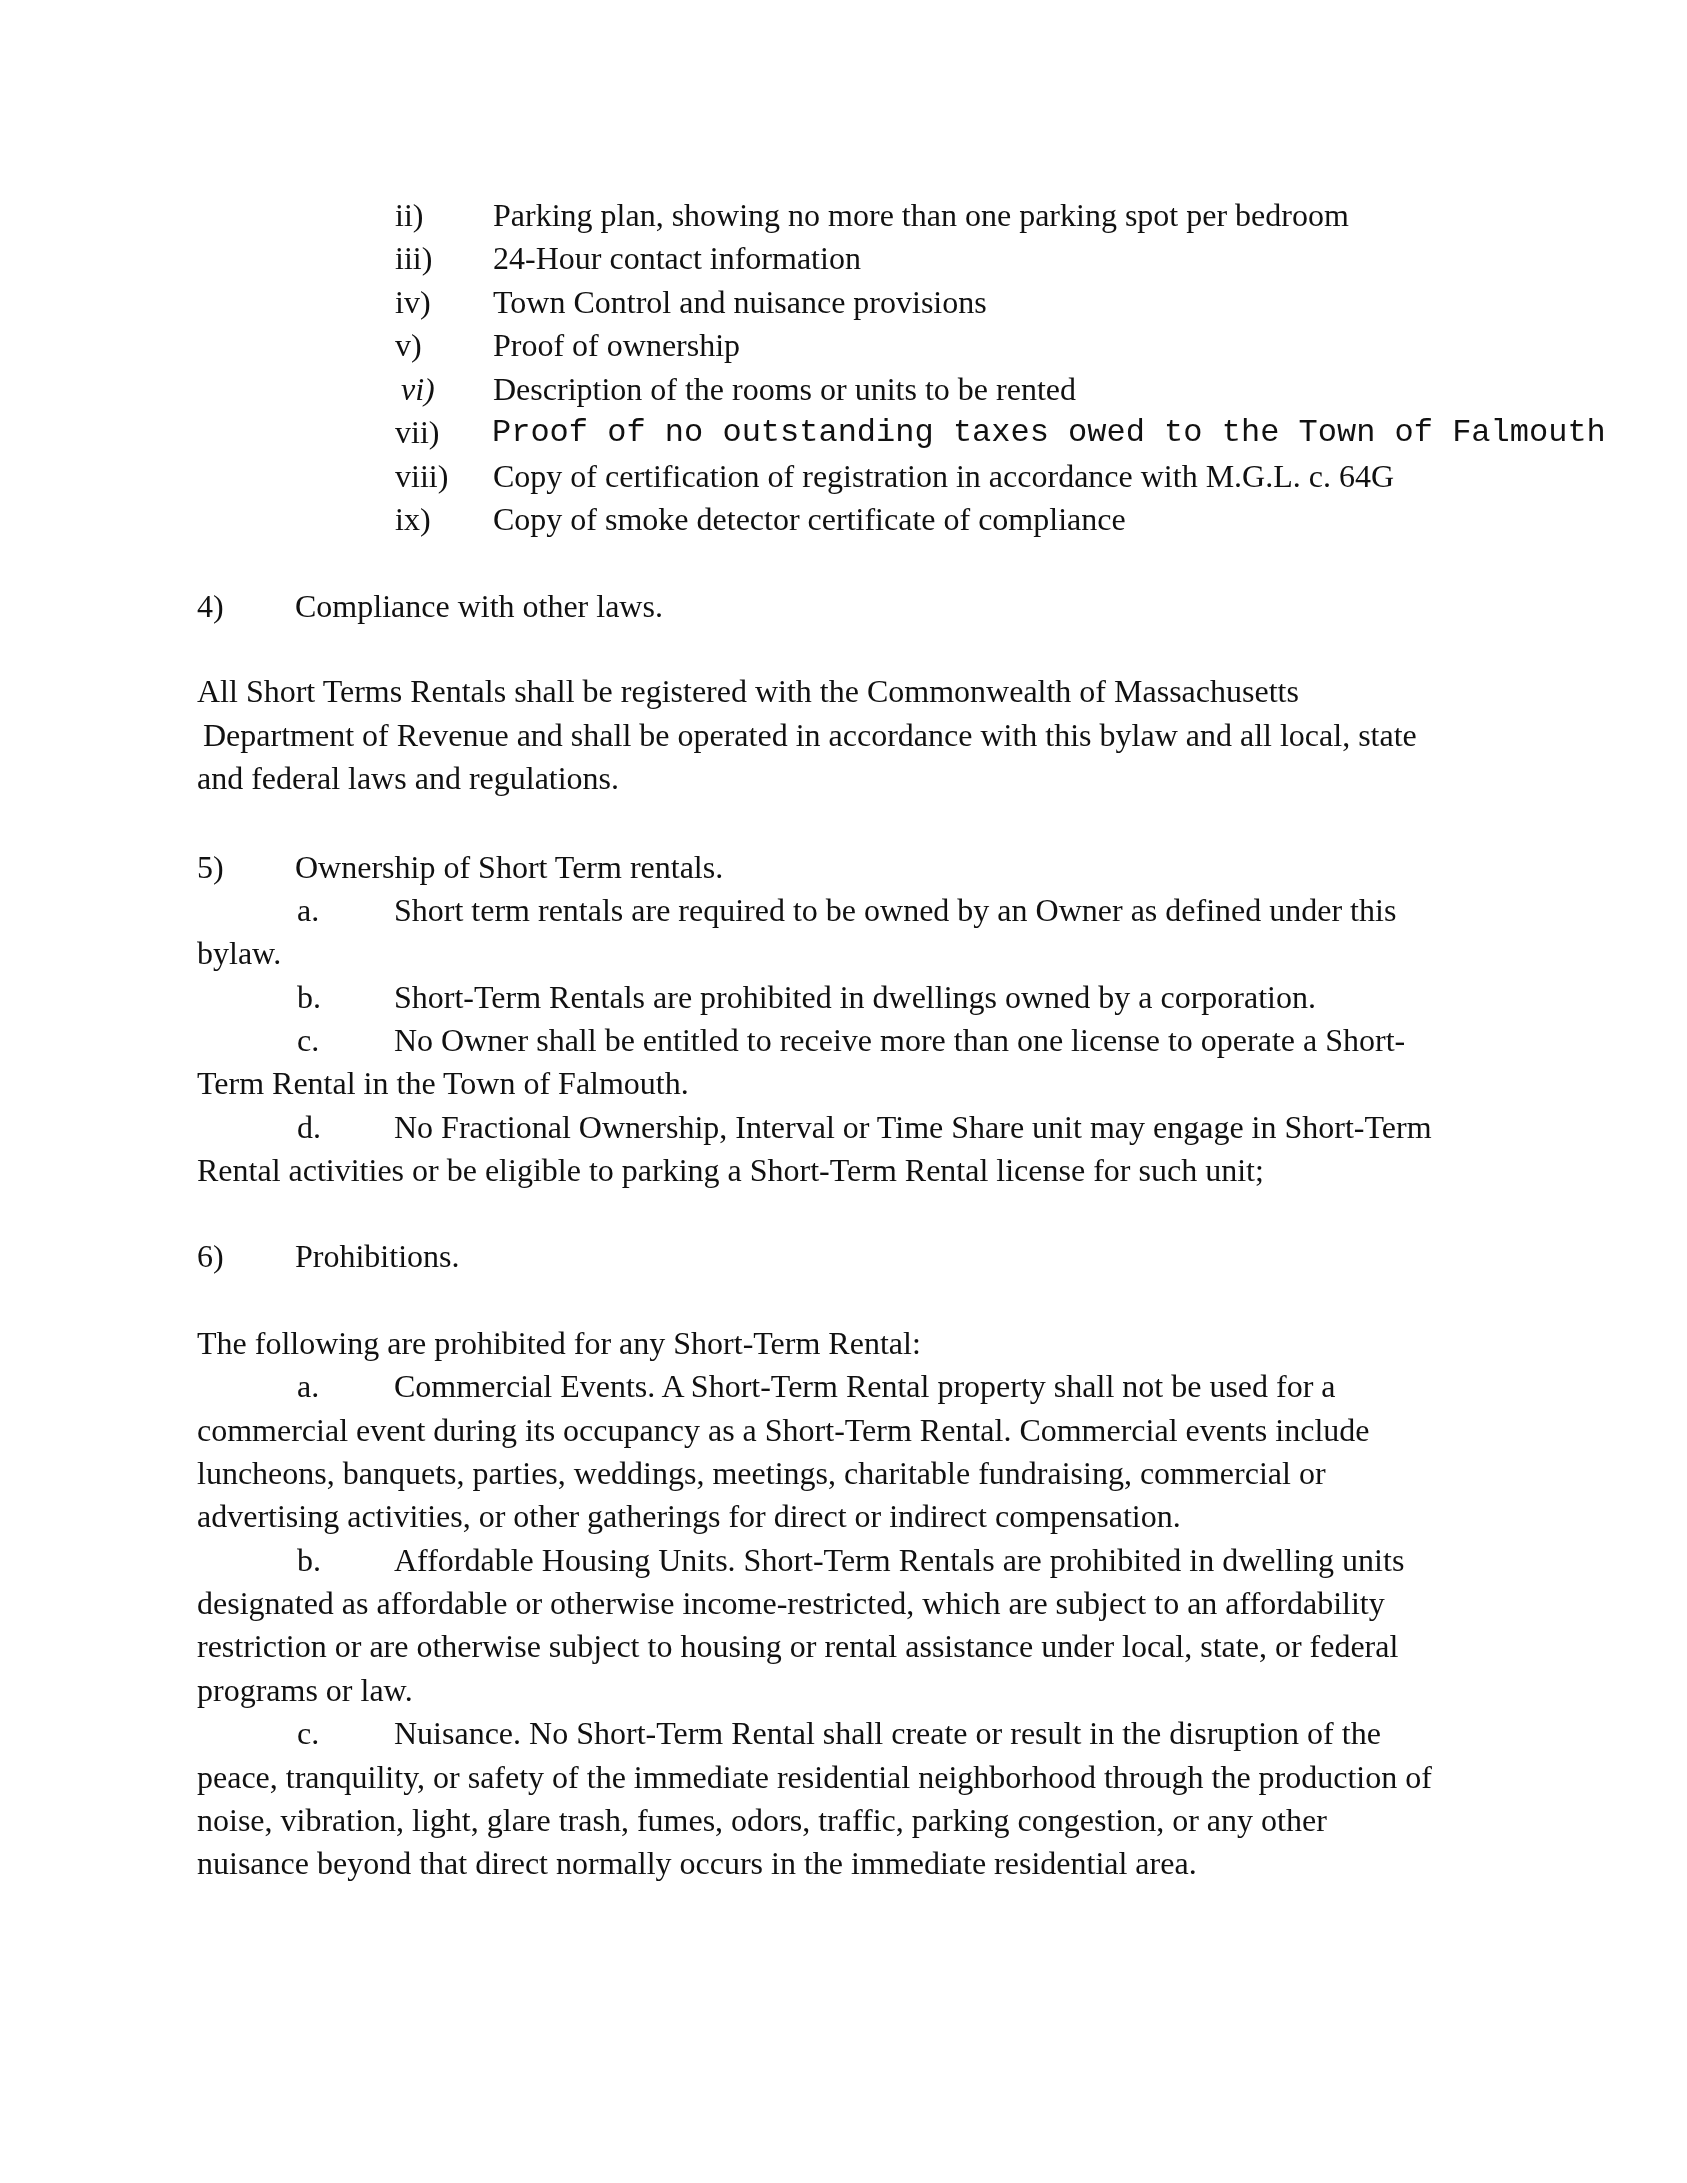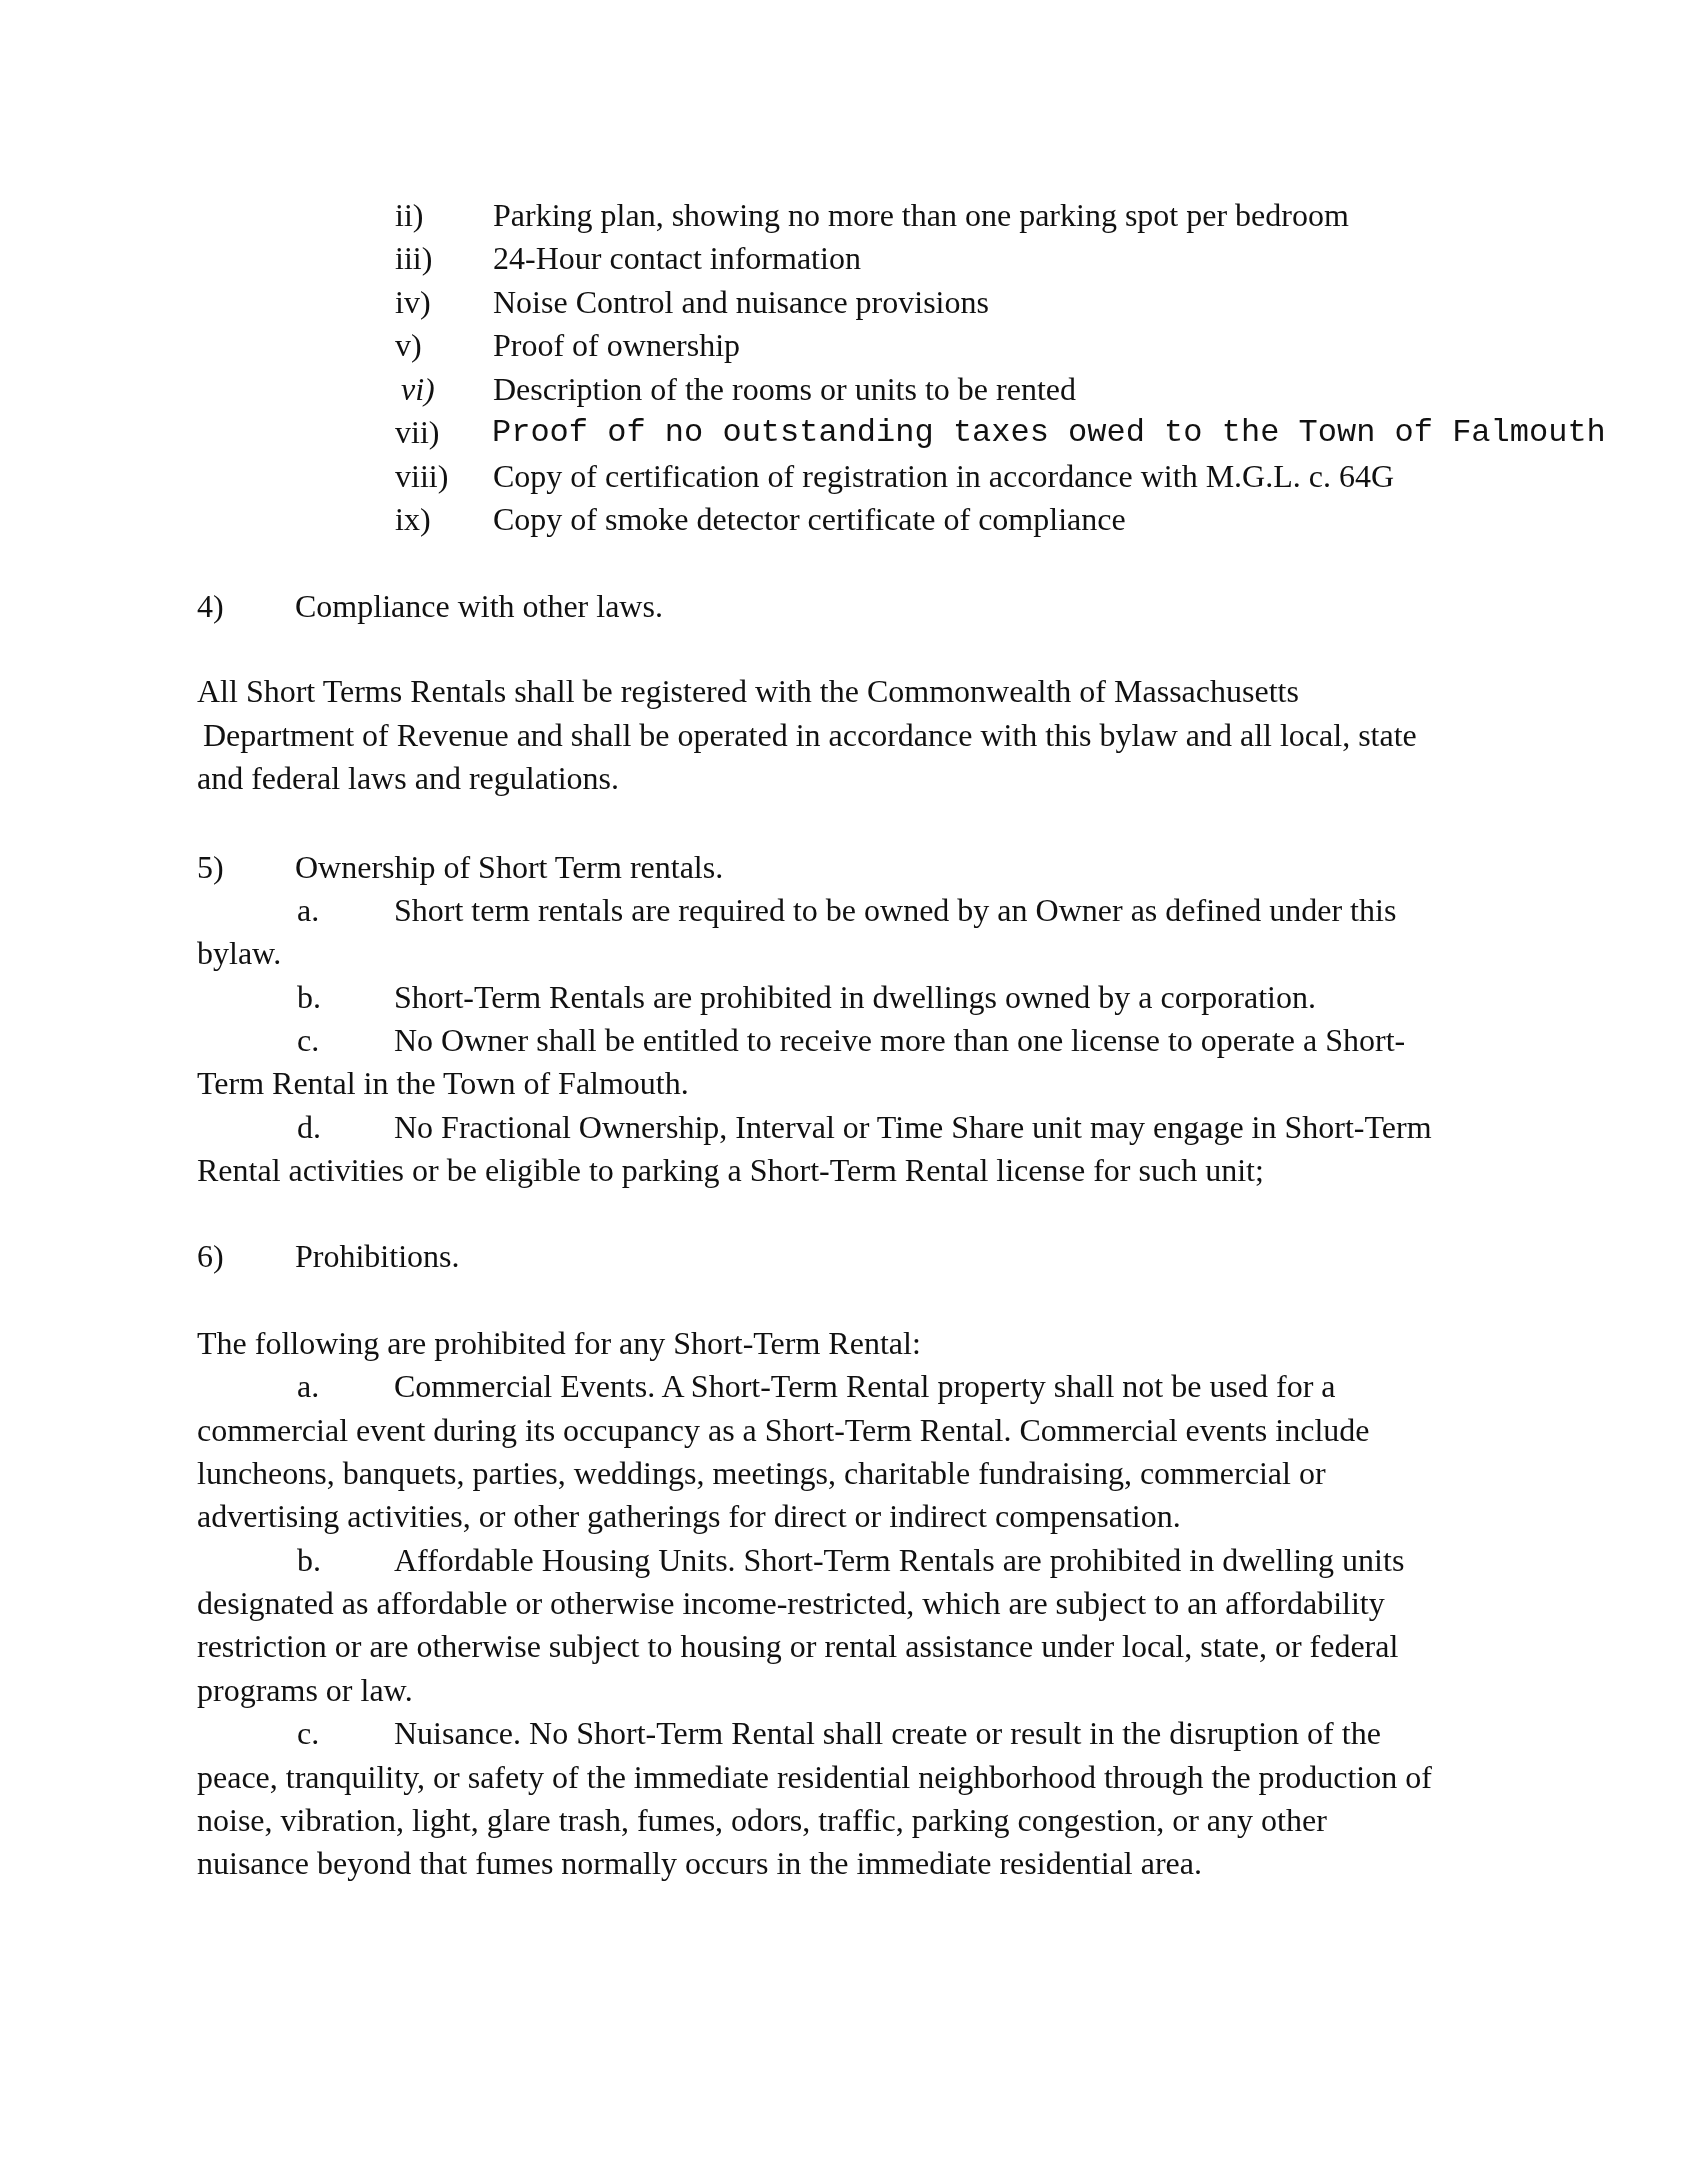--- a/index.html
+++ b/index.html
@@ -20,21 +20,21 @@
 <div class="page">
 
   <div>
     <span class="ln" style="left:395px; top:197px;">ii)</span>
     <span class="ln" style="left:493px; top:197px;">Parking plan, showing no more than one parking spot per bedroom</span>
 
     <span class="ln" style="left:395px; top:240px;">iii)</span>
     <span class="ln" style="left:493px; top:240px;">24-Hour contact information</span>
 
     <span class="ln" style="left:395px; top:284px;">iv)</span>
-    <span class="ln" style="left:493px; top:284px;">Noise Control and nuisance provisions</span>
+    <span class="ln" style="left:493px; top:284px;">Town Control and nuisance provisions</span>
 
     <span class="ln" style="left:395px; top:327px;">v)</span>
     <span class="ln" style="left:493px; top:327px;">Proof of ownership</span>
 
     <span class="ln" style="left:401px; top:371px;font-style:italic;">vi)</span>
     <span class="ln" style="left:493px; top:371px;">Description of the rooms or units to be rented</span>
 
     <span class="ln" style="left:395px; top:414px;">vii)</span>
     <span class="ln" style="left:492px; top:414px;font-family:Liberation Mono, monospace;">Proof of no outstanding taxes owed to the Town of Falmouth</span>
 
@@ -88,17 +88,17 @@
     <span class="ln" style="left:297px; top:1542px;">b.</span>
     <span class="ln" style="left:394px; top:1542px;">Affordable Housing Units. Short-Term Rentals are prohibited in dwelling units</span>
     <span class="ln" style="left:197px; top:1585px;">designated as affordable or otherwise income-restricted, which are subject to an affordability</span>
     <span class="ln" style="left:197px; top:1628px;">restriction or are otherwise subject to housing or rental assistance under local, state, or federal</span>
     <span class="ln" style="left:197px; top:1672px;">programs or law.</span>
 
     <span class="ln" style="left:297px; top:1715px;">c.</span>
     <span class="ln" style="left:394px; top:1715px;">Nuisance. No Short-Term Rental shall create or result in the disruption of the</span>
     <span class="ln" style="left:197px; top:1759px;">peace, tranquility, or safety of the immediate residential neighborhood through the production of</span>
     <span class="ln" style="left:197px; top:1802px;">noise, vibration, light, glare trash, fumes, odors, traffic, parking congestion, or any other</span>
-    <span class="ln" style="left:197px; top:1845px;">nuisance beyond that fumes normally occurs in the immediate residential area.</span>
+    <span class="ln" style="left:197px; top:1845px;">nuisance beyond that direct normally occurs in the immediate residential area.</span>
   </div>
 
 </div>
 
 
 </body></html>

